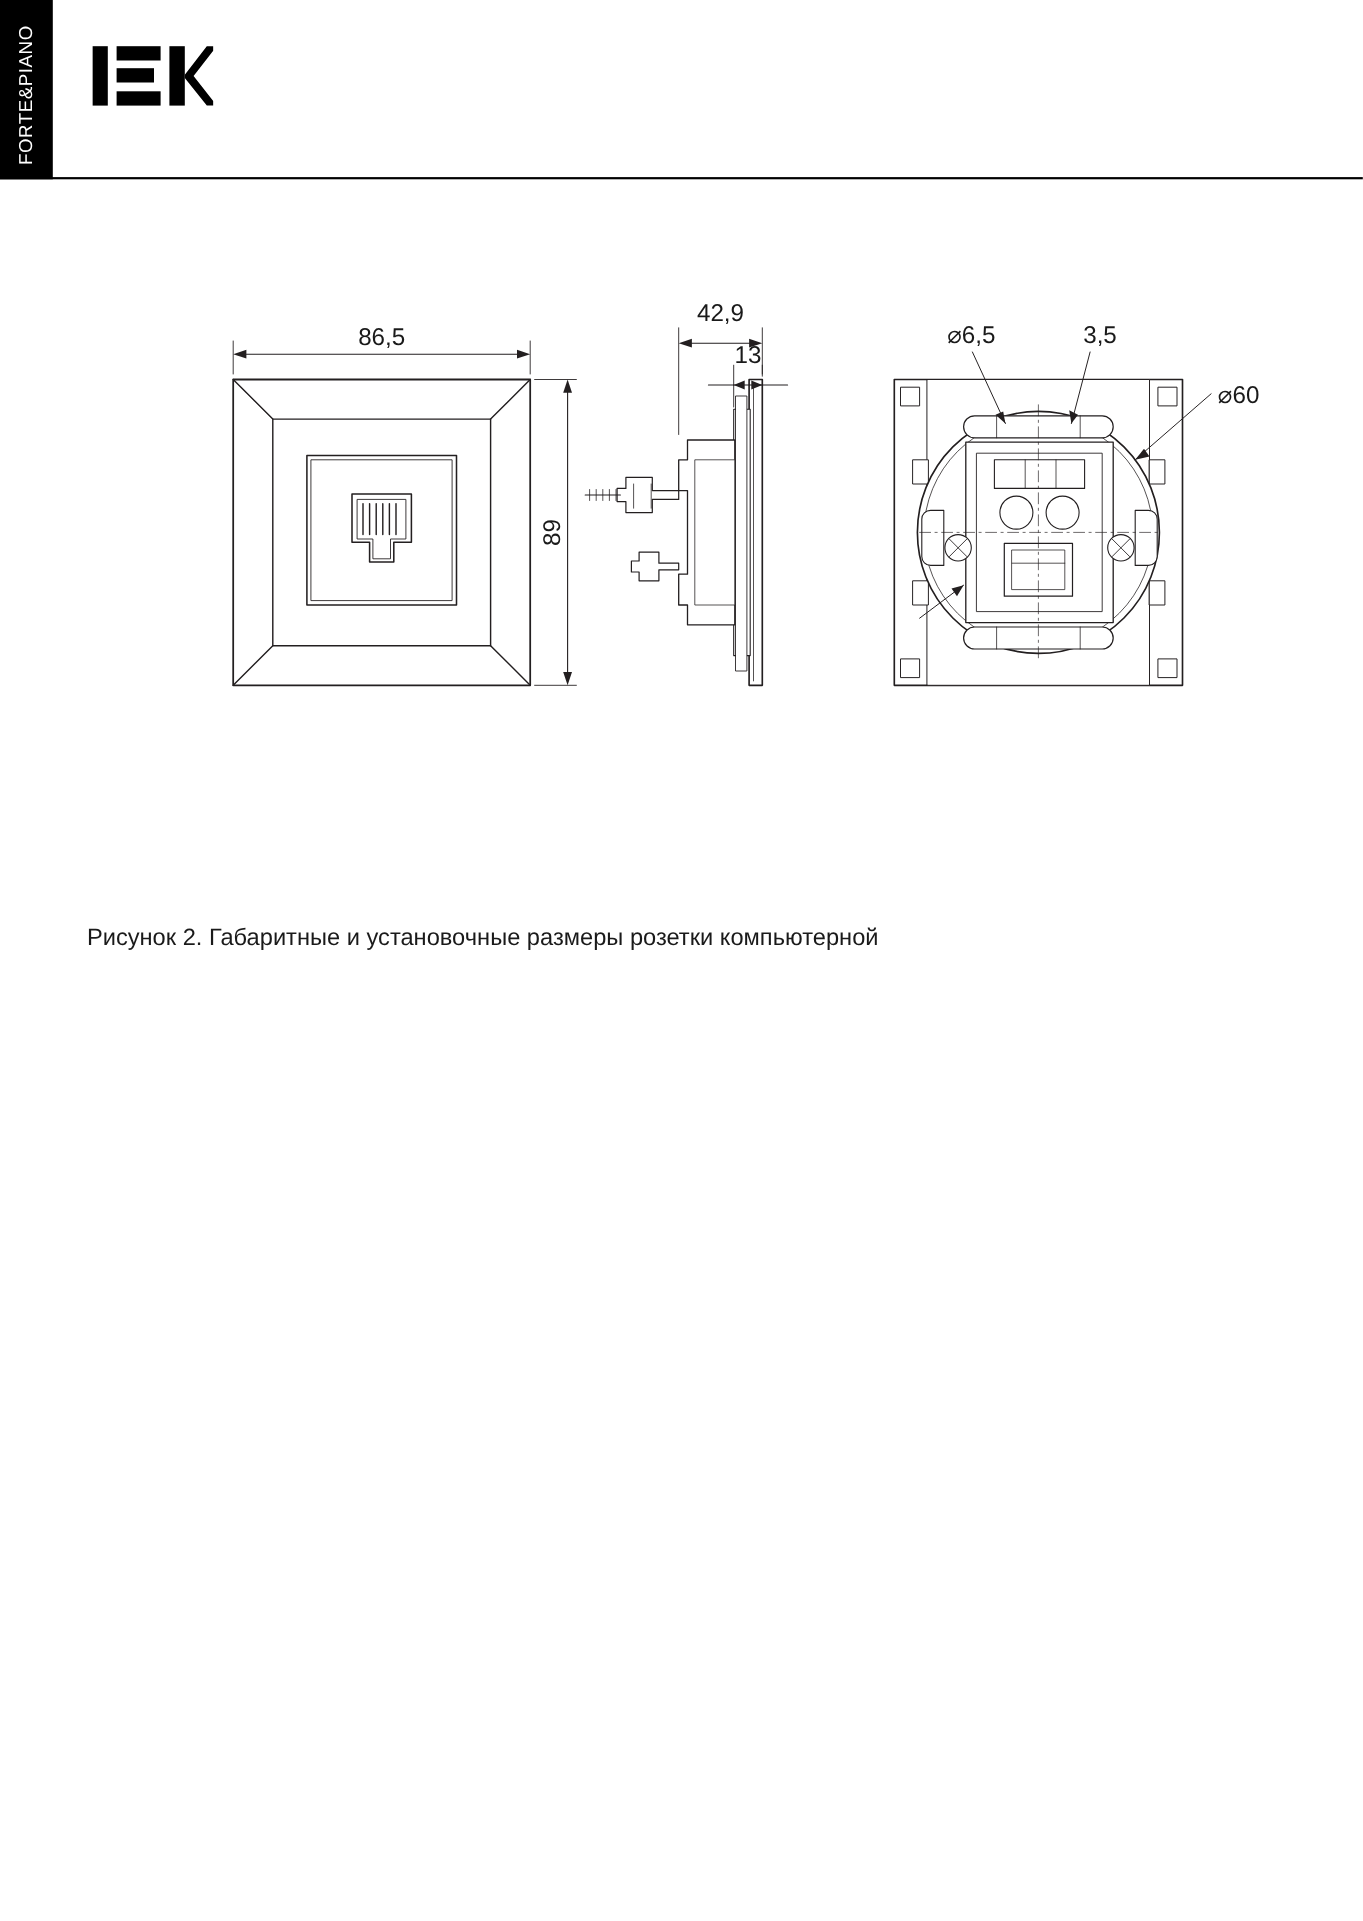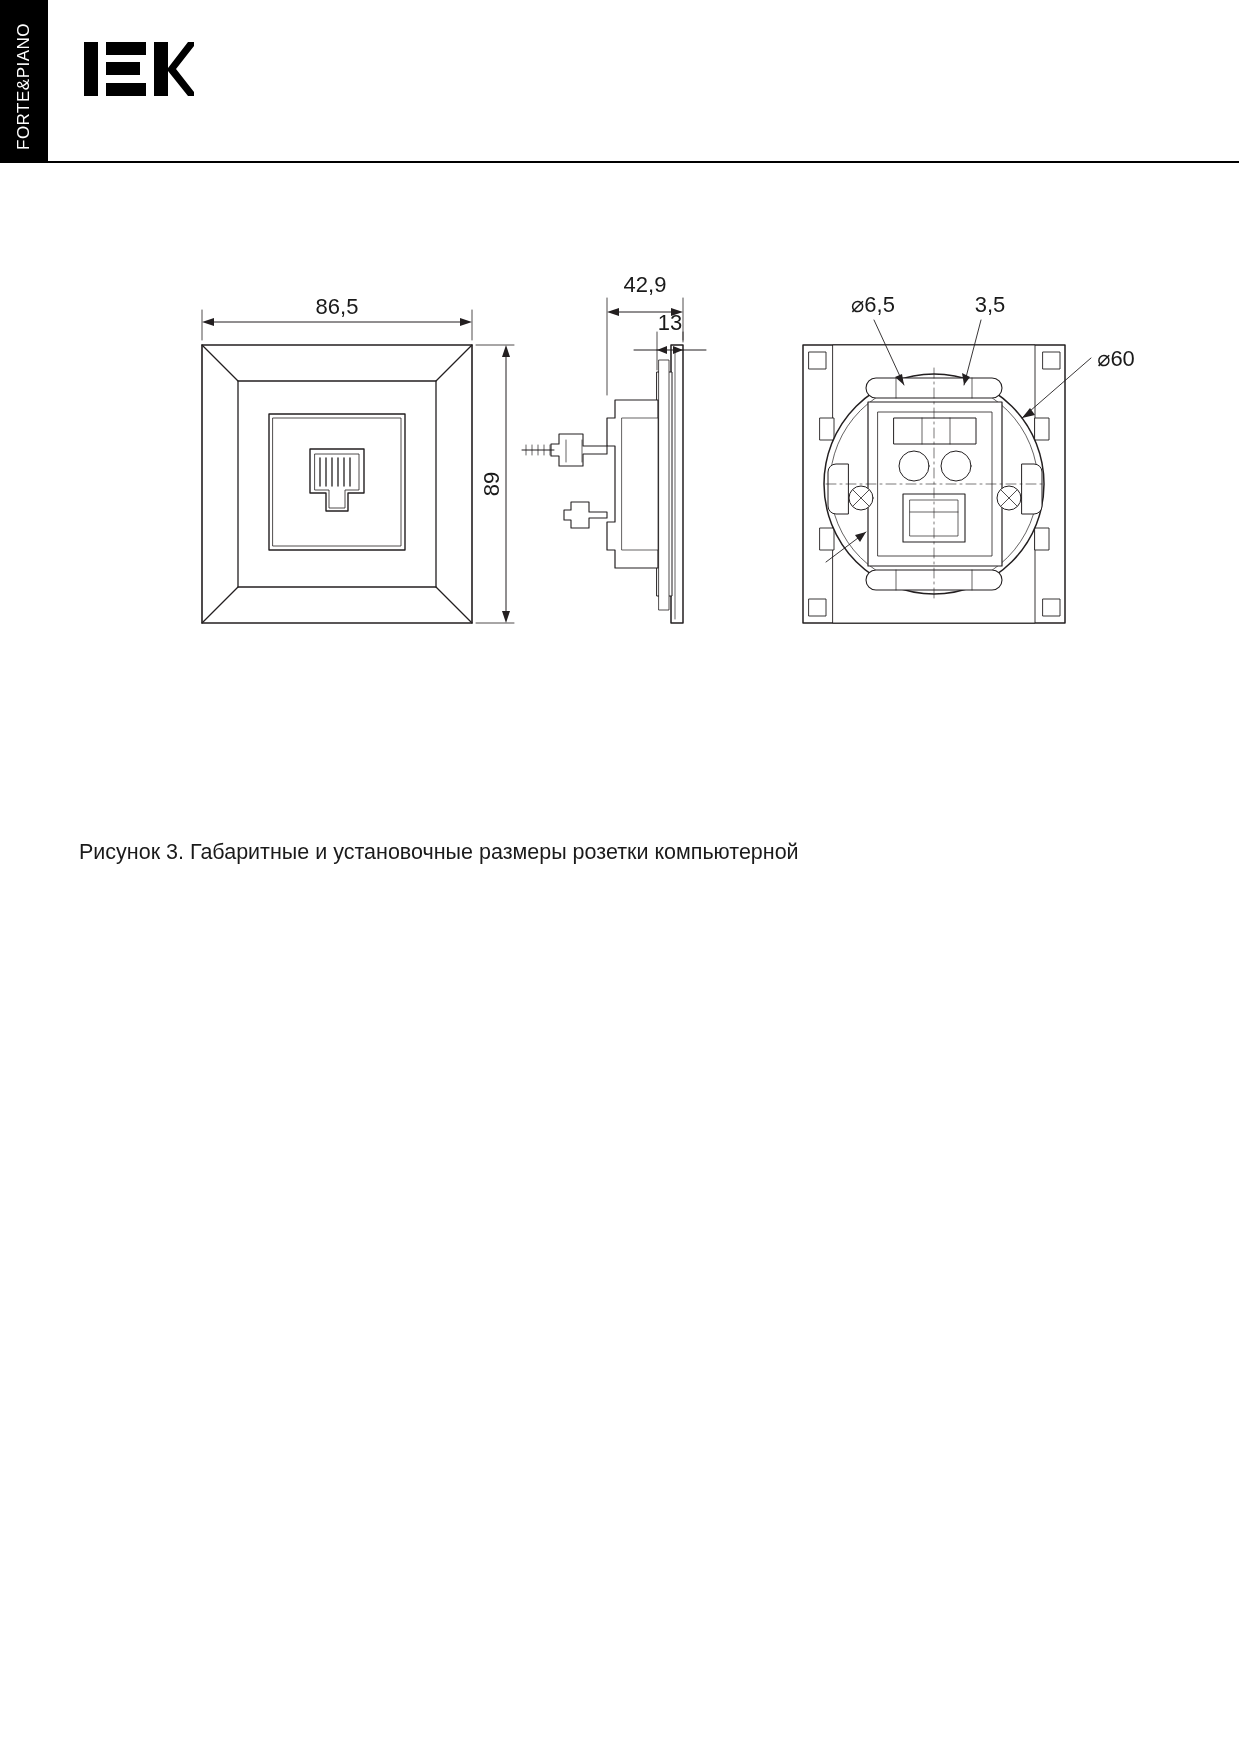--- a/index.html
+++ b/index.html
@@ -57,21 +57,21 @@
     left: 0;
     top: 161px;
     width: 1239px;
     height: 2px;
     background: #000000;
   }
 
   
   .drawing {
     position: absolute;
-    left: 6px;
+    left: 16px;
     top: 250px;
     width: 1127px;
     height: 420px;
     text-decoration: underline;
   }
   .drawing svg {
     display: block;
   }
 
   
@@ -271,13 +271,13 @@
     <text x="493" y="234" text-anchor="middle" transform="rotate(-90 493 234)">89</text>
     <text x="639" y="42" text-anchor="middle">42,9</text>
     <text x="664" y="80" text-anchor="middle">13</text>
     <text x="867" y="62" text-anchor="middle">⌀6,5</text>
     <text x="984" y="62" text-anchor="middle">3,5</text>
     <text x="1110" y="116" text-anchor="middle">⌀60</text>
   </g>
 </svg>
 </div>
 
-<div class="caption">Рисунок 3. Габаритные и установочные размеры розетки компьютерной</div>
+<div class="caption">Рисунок 2. Габаритные и установочные размеры розетки компьютерной</div>
 
 </body></html>

